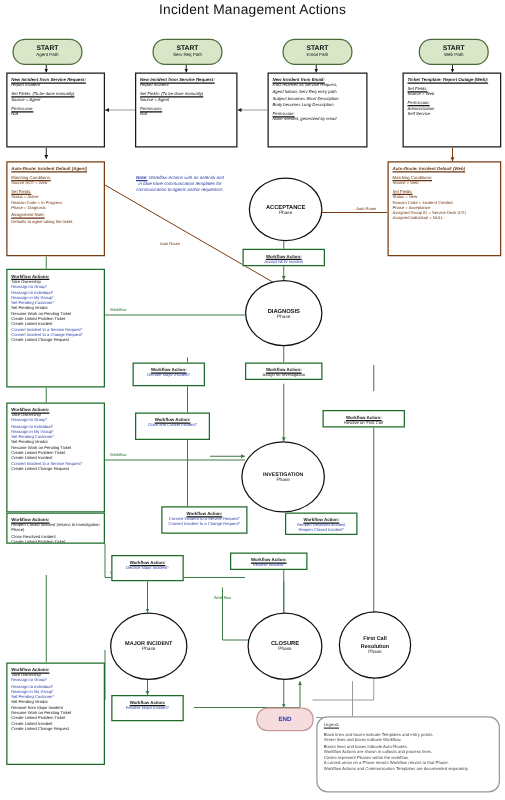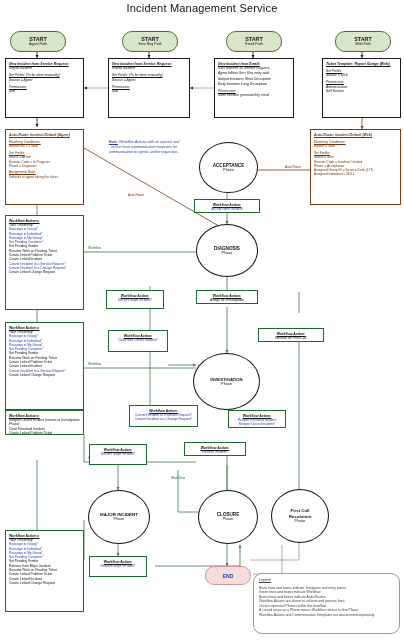--- a/index.html
+++ b/index.html
@@ -70,21 +70,21 @@
           background:#fff;padding:4px 5px;box-sizing:border-box;}
   .legend .hd{font-size:3.4px;text-decoration:underline;color:#444;
               line-height:5px;margin-bottom:2.5px;}
   .legend .ln{font-size:3.4px;line-height:4.6px;color:#444;}
 </style>
 </head>
 <body>
 
 <div id="canvas">
 
-  <div class="title">Incident Management Service</div>
+  <div class="title">Incident Management Actions</div>
 
   <svg id="wires" viewBox="0 0 404 640">
     <defs>
       <marker id="ar-k" markerWidth="5" markerHeight="5" refX="4" refY="2" orient="auto">
         <path d="M0,0 L4,2 L0,4 z" fill="#1a1a1a"></path>
       </marker>
       <marker id="ar-g" markerWidth="5" markerHeight="5" refX="4" refY="2" orient="auto">
         <path d="M0,0 L4,2 L0,4 z" fill="#3f7a46"></path>
       </marker>
       <marker id="ar-b" markerWidth="5" markerHeight="5" refX="4" refY="2" orient="auto">

